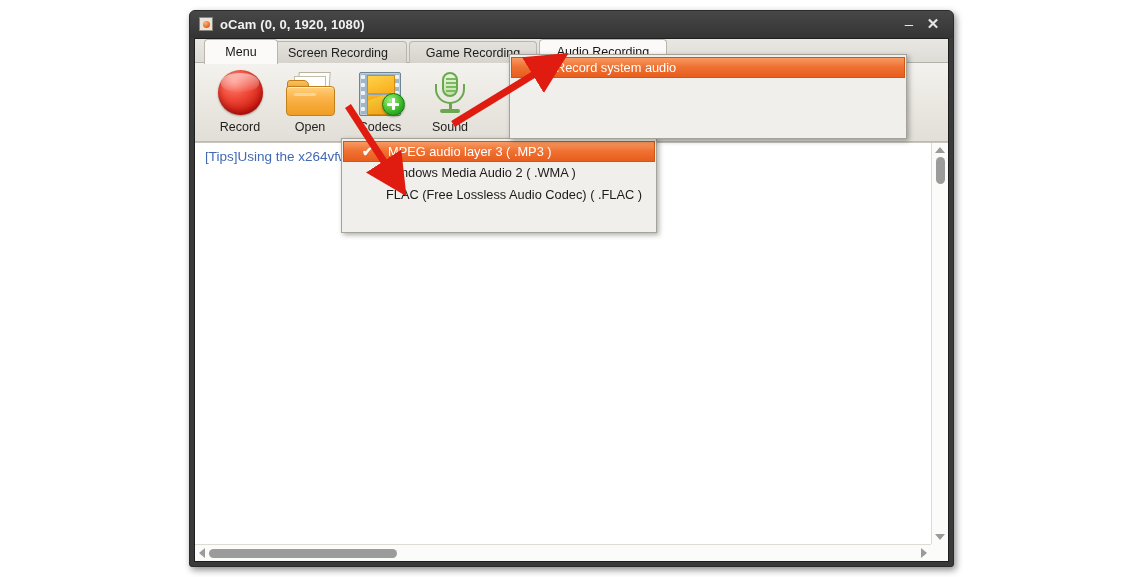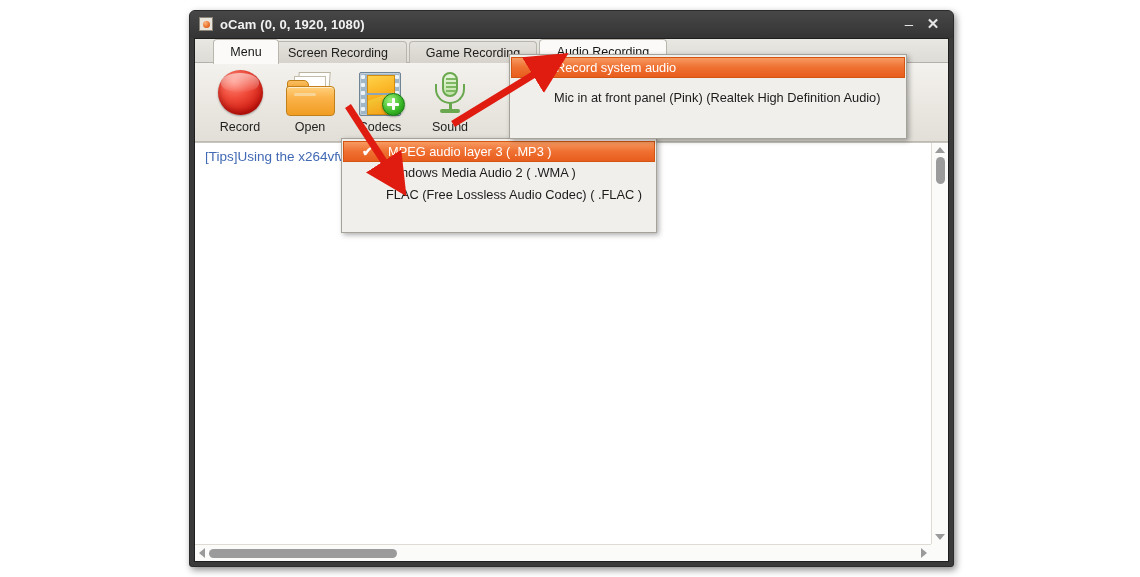--- a/index.html
+++ b/index.html
@@ -207,21 +207,21 @@
           <i></i>
         </div>
       <div class="win-title">oCam (0, 0, 1920, 1080)</div>
       <div class="win-btn btn-min">–</div>
       <div class="win-btn btn-close">✕</div>
     </div>
 
     <div class="client">
 
       <div class="tabstrip">
-        <div class="tab active" style="left:18px;width:66px;">Menu</div>
+        <div class="tab active" style="left:9px;width:74px;">Menu</div>
         <div class="tab" style="left:74px;width:138px;">Screen Recording</div>
         <div class="tab active" style="left:344px;width:128px;">Audio Recording</div>
         <div class="tab" style="left:214px;width:128px;">Game Recording</div>
       </div>
 
       <div class="ribbon">
 
         <div class="ribbon-item" style="left:6px;">
           <div class="ico ico-record"></div>
           <div class="ribbon-label">Record</div>
@@ -315,23 +315,20 @@
       <span>FLAC (Free Lossless Audio Codec) ( .FLAC )</span>
     </div>
   </div>
 
   <div class="menu menu-audio">
     <div class="mi sel">
       <span class="chk">✔</span>
       <span>Record system audio</span>
     </div>
     <div class="gap"></div>
-    <div class="mi">
-      <span>Mic in at front panel (Pink) (Realtek High Definition Audio)</span>
-    </div>
   </div>
 
   <svg class="arrows" viewBox="0 0 1140 577" xmlns="http://www.w3.org/2000/svg">
     <defs>
       <marker id="ah" markerWidth="6" markerHeight="6" refX="2.2" refY="3" orient="auto" markerUnits="strokeWidth">
         <path d="M0,0 L6,3 L0,6 z" fill="#e01b10"></path>
       </marker>
     </defs>
     <line x1="453" y1="124" x2="546" y2="67" stroke="#e01b10" stroke-width="7" marker-end="url(#ah)"></line>
     <line x1="348" y1="106" x2="392" y2="174" stroke="#e01b10" stroke-width="7" marker-end="url(#ah)"></line>

